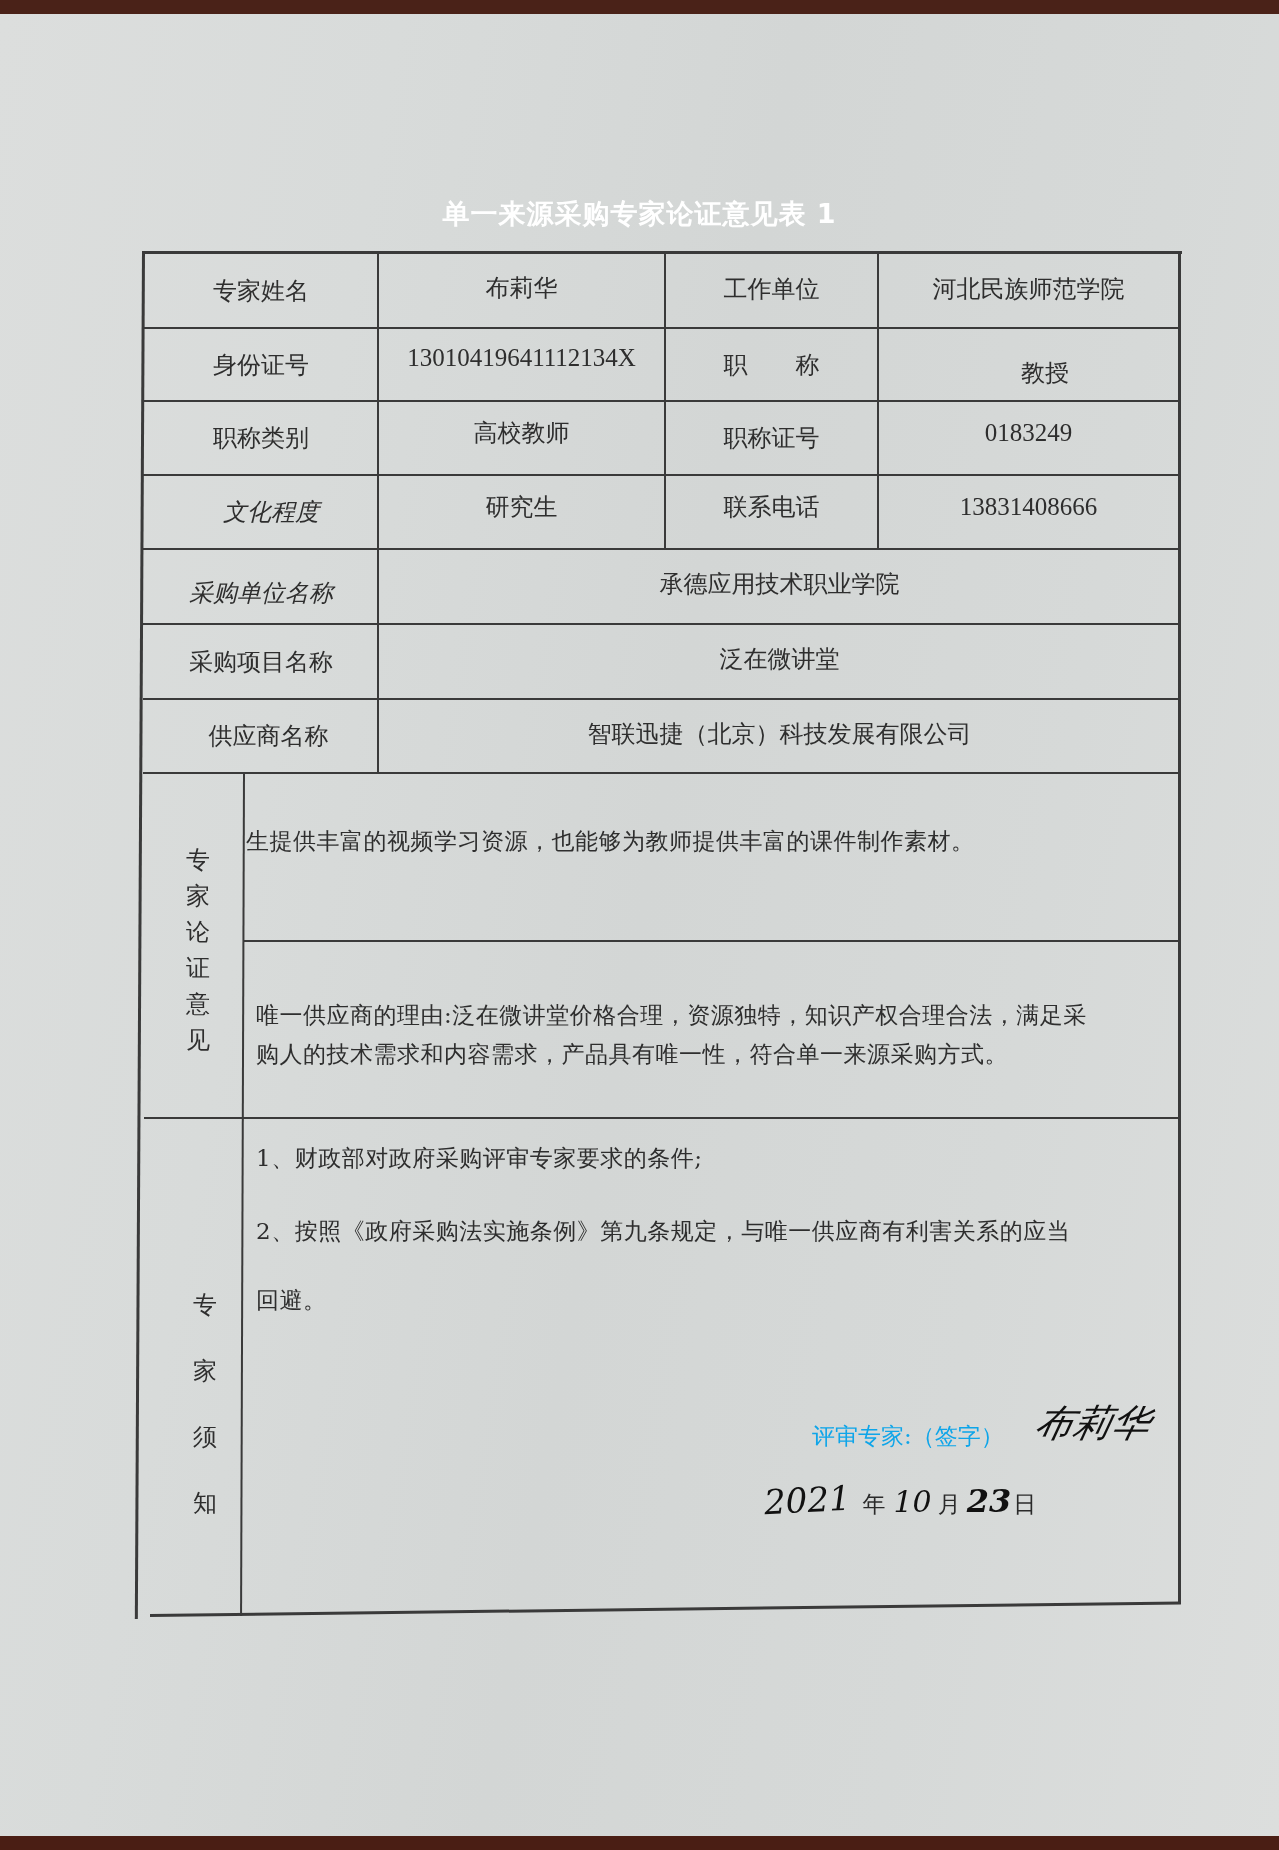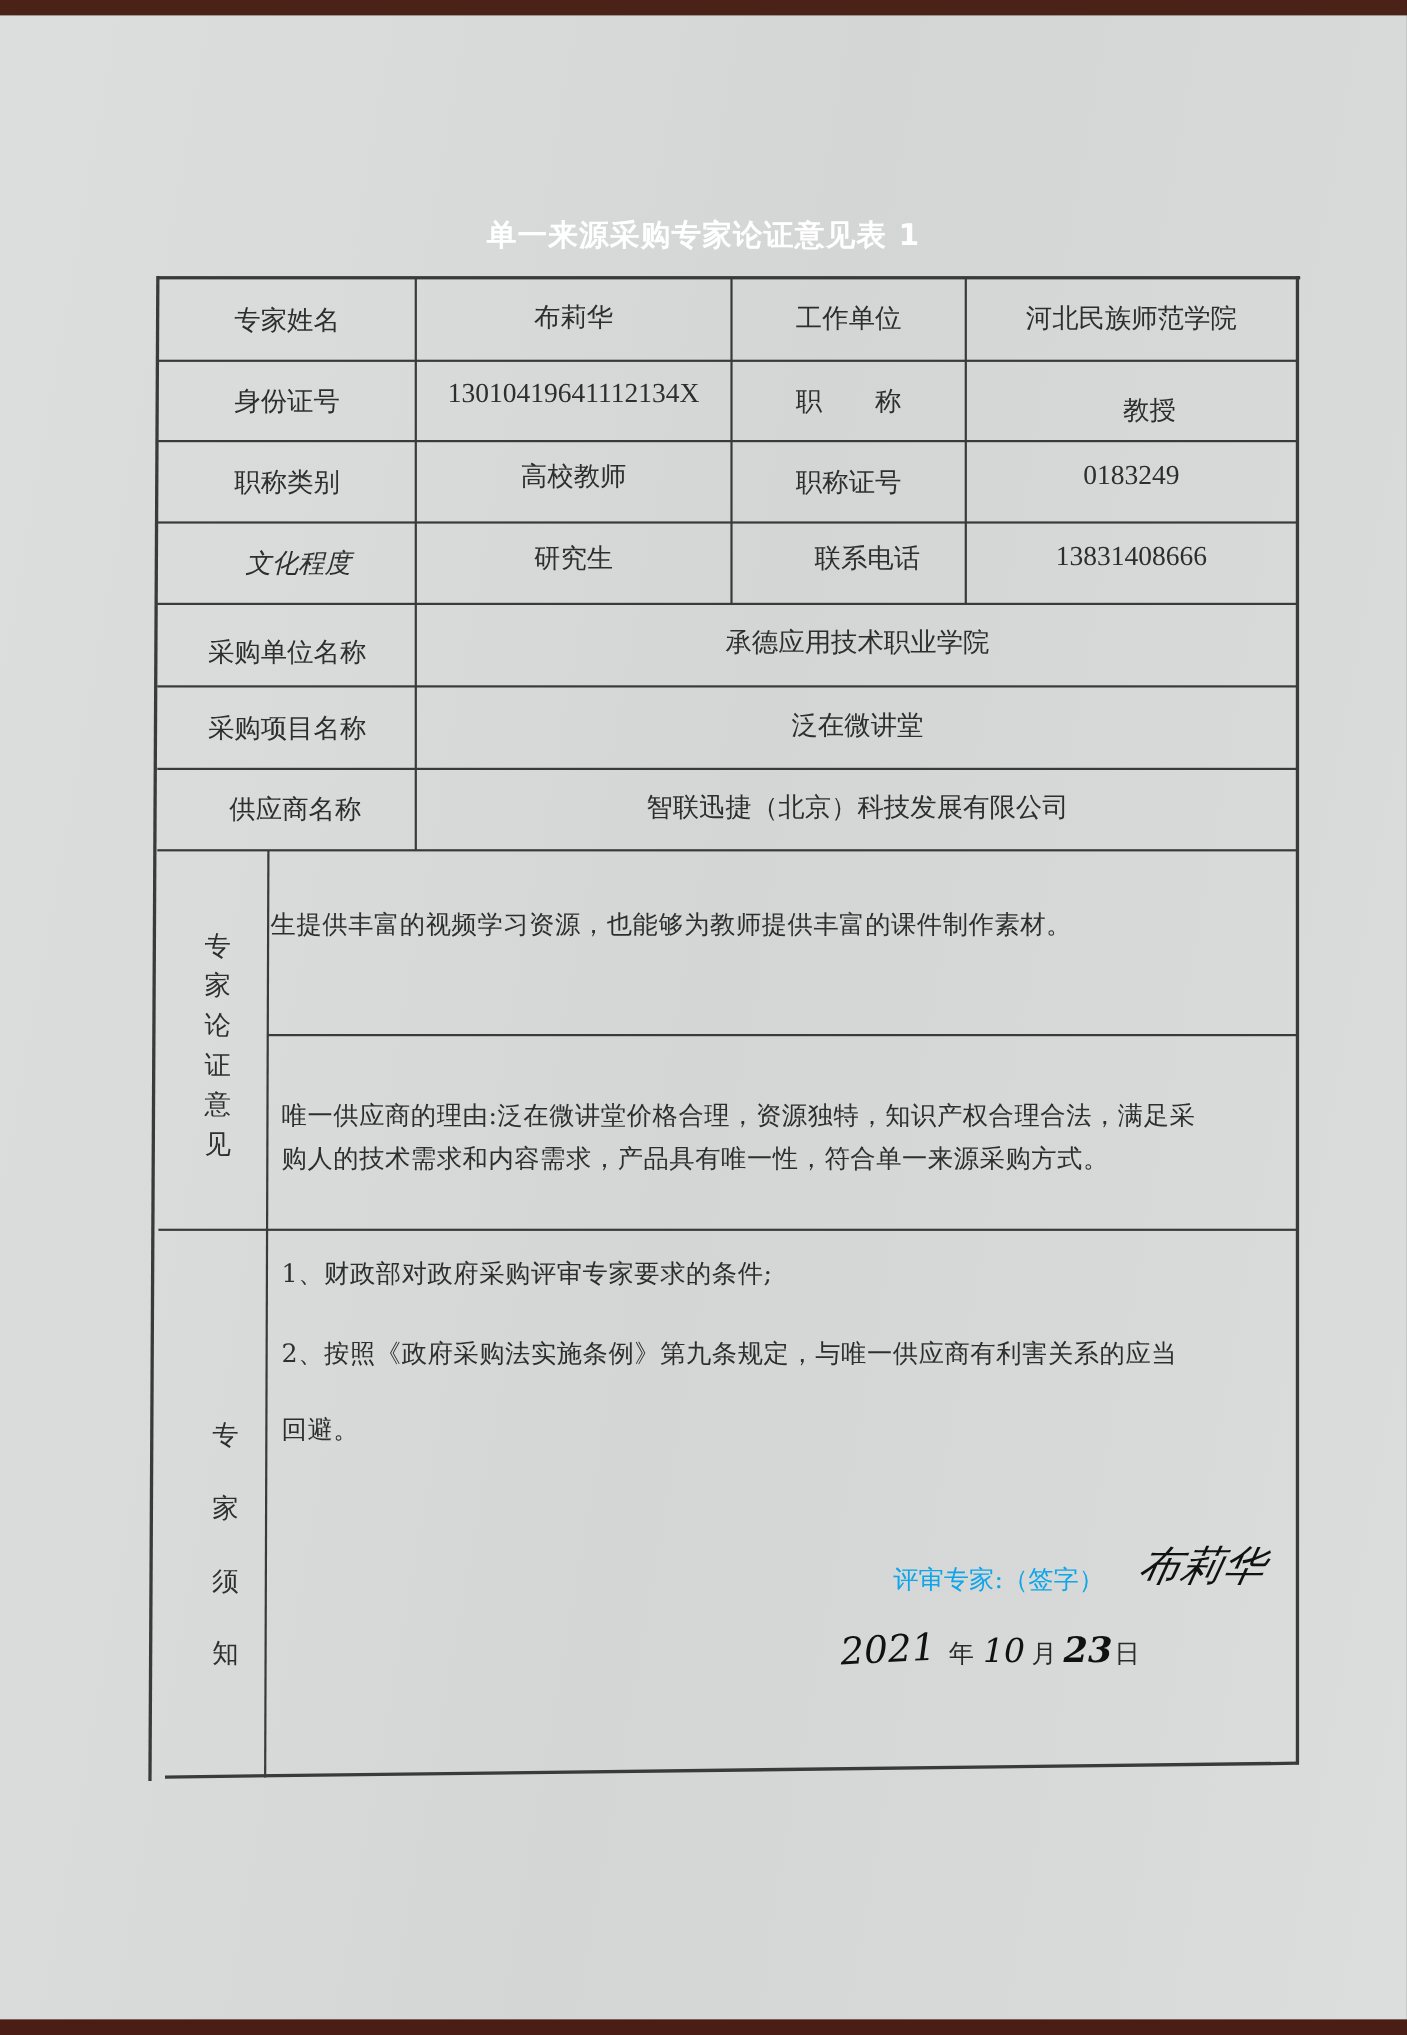--- a/index.html
+++ b/index.html
@@ -83,24 +83,24 @@
 <div class="cell" style="left:666px; top:329px; width:211px; height:71px; white-space:pre;">职　　称</div>
 <div class="cell" style="left:879px; top:342px; width:332px; height:62px;">教授</div>
 
 <div class="cell" style="left:145px; top:402px; width:232px; height:72px;">职称类别</div>
 <div class="cell" style="left:379px; top:402px; width:285px; height:62px;">高校教师</div>
 <div class="cell" style="left:666px; top:402px; width:211px; height:72px;">职称证号</div>
 <div class="cell mono" style="left:879px; top:402px; width:299px; height:62px;">0183249</div>
 
 <div class="cell" style="left:145px; top:476px; width:252px; height:72px;font-style:italic;">文化程度</div>
 <div class="cell" style="left:379px; top:476px; width:285px; height:62px;">研究生</div>
-<div class="cell" style="left:666px; top:476px; width:211px; height:61px;padding-left:17px;">联系电话</div>
+<div class="cell" style="left:666px; top:476px; width:211px; height:61px;">联系电话</div>
 <div class="cell mono" style="left:879px; top:476px; width:299px; height:62px;">13831408666</div>
 
-<div class="cell" style="left:145px; top:550px; width:232px; height:85px;">采购单位名称</div>
+<div class="cell" style="left:145px; top:550px; width:232px; height:85px;font-style:italic;">采购单位名称</div>
 <div class="cell" style="left:379px; top:550px; width:801px; height:68px;">承德应用技术职业学院</div>
 
 <div class="cell" style="left:145px; top:625px; width:232px; height:73px;">采购项目名称</div>
 <div class="cell" style="left:379px; top:625px; width:801px; height:68px;">泛在微讲堂</div>
 
 <div class="cell" style="left:160px; top:700px; width:217px; height:72px;">供应商名称</div>
 <div class="cell" style="left:379px; top:700px; width:801px; height:68px;">智联迅捷（北京）科技发展有限公司</div>
 
 <div class="vlabel" style="left:183px; top:842px; width:30px; line-height:36px;">
   <span>专</span>

